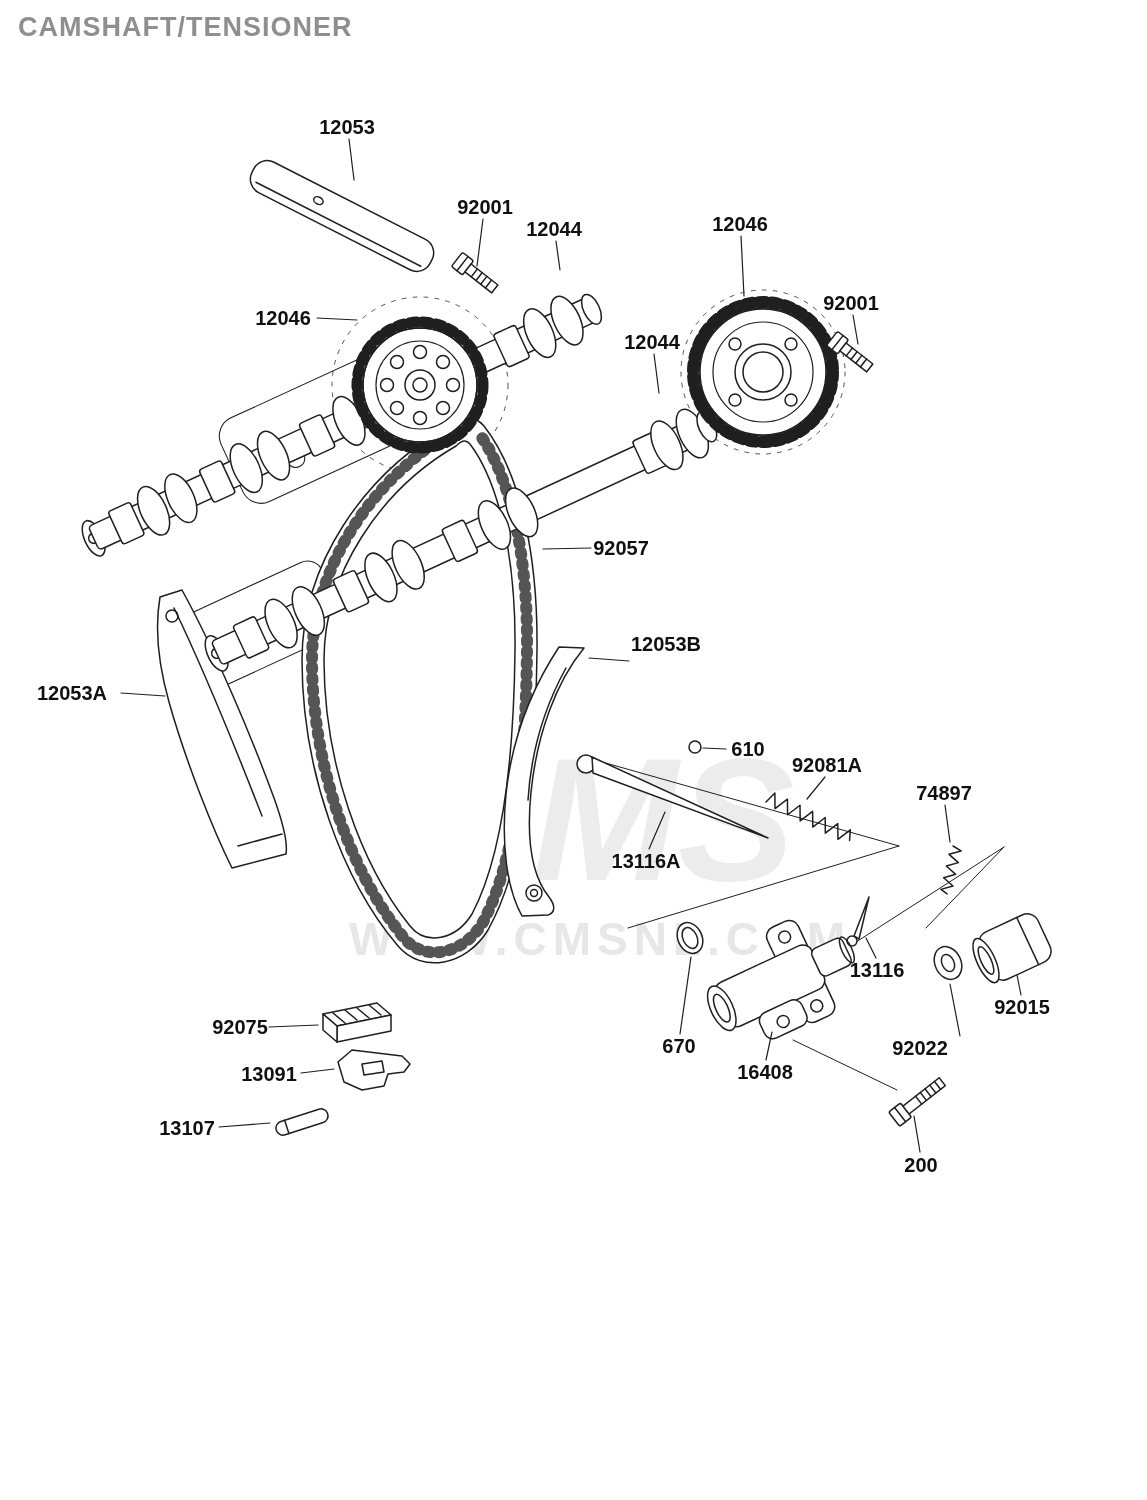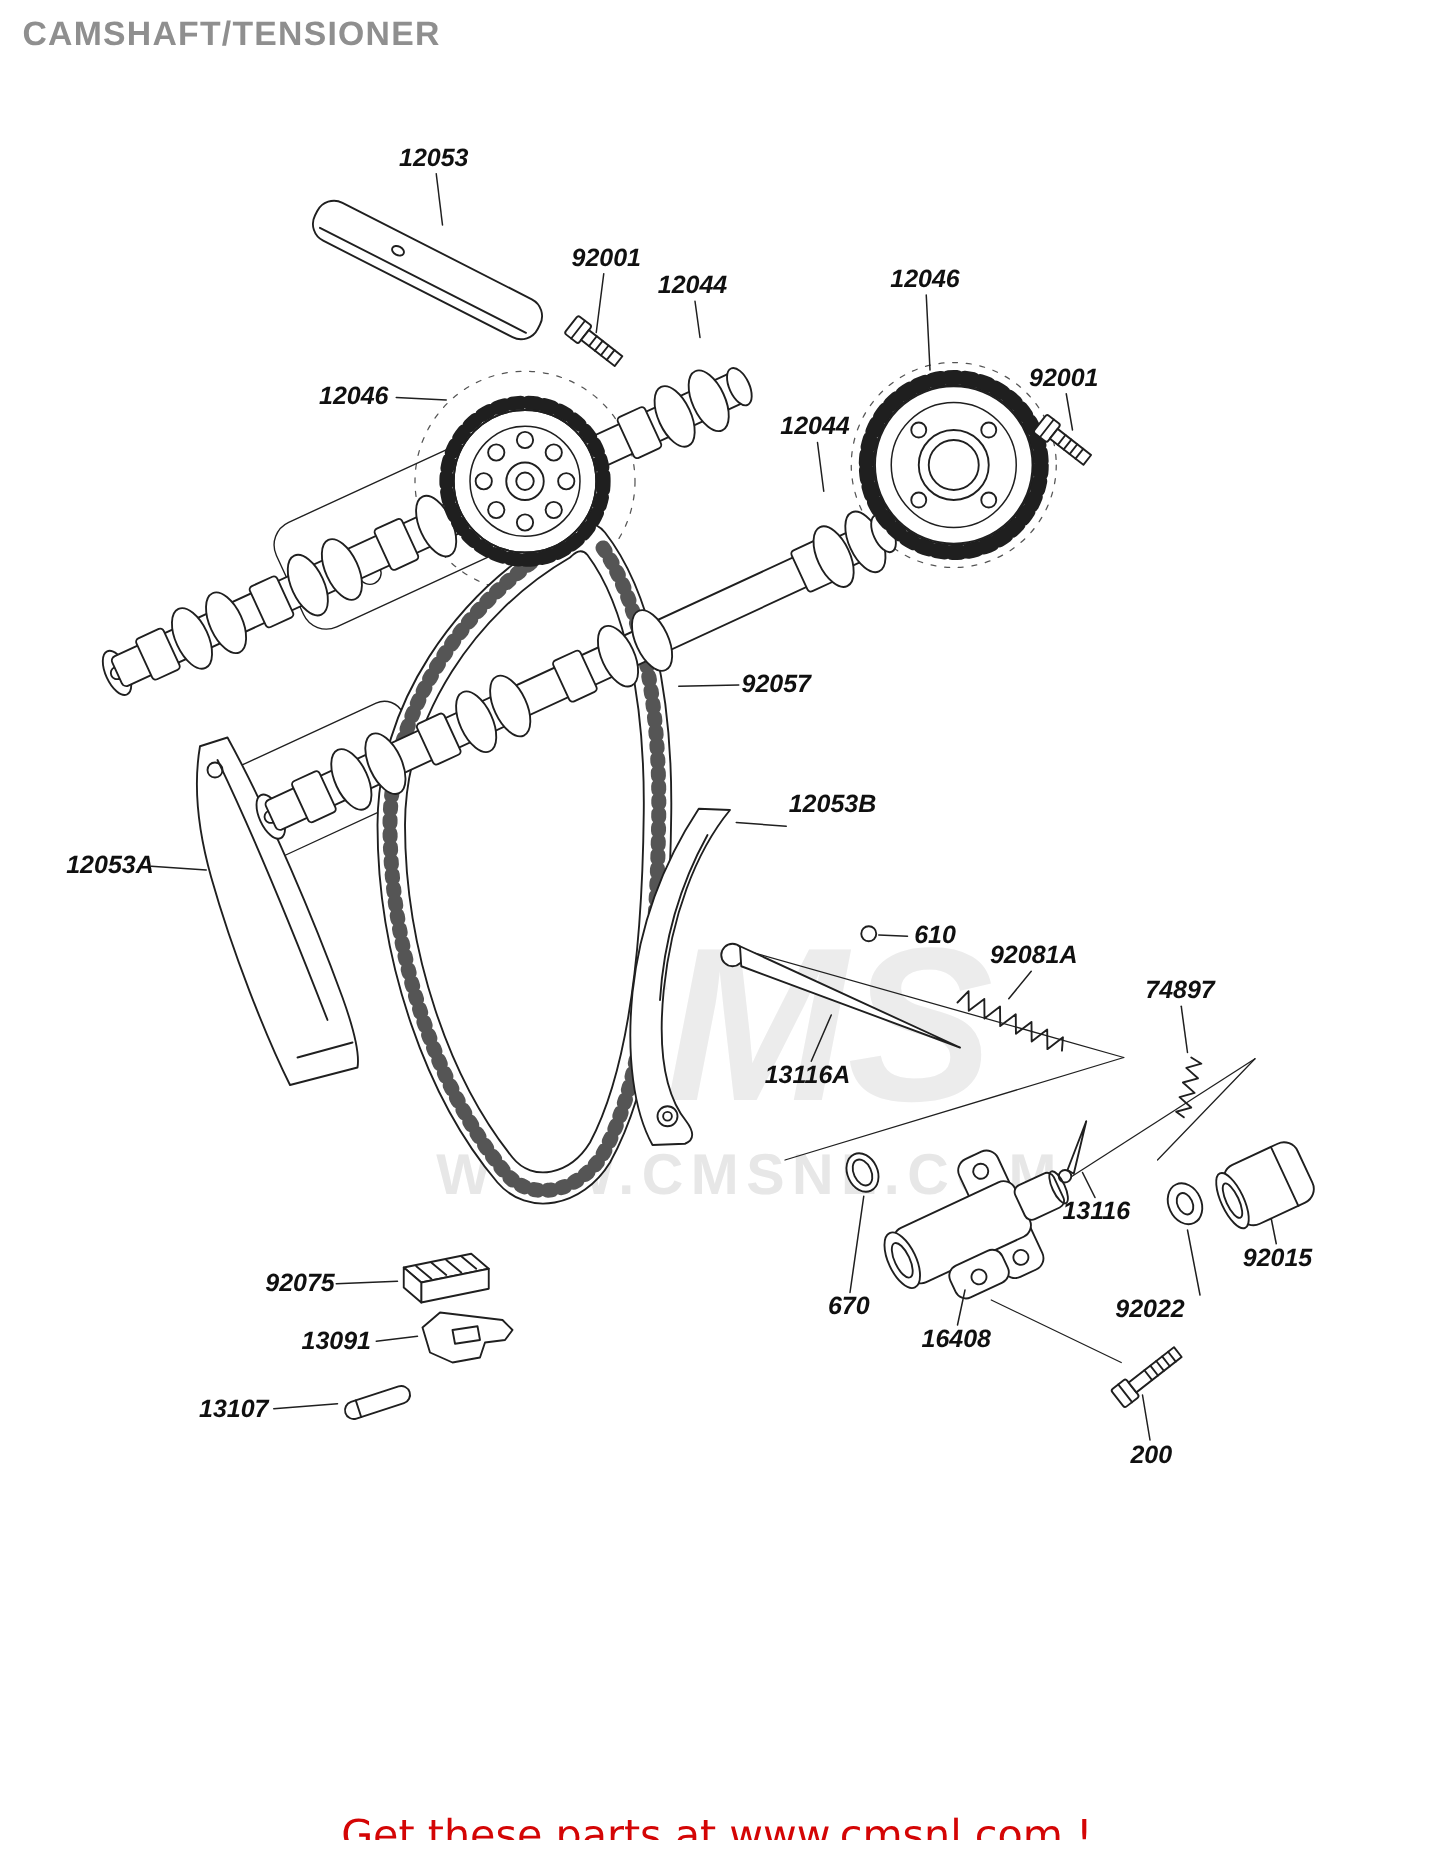--- a/index.html
+++ b/index.html
@@ -3,27 +3,27 @@
 <meta charset="utf-8">
 <style>
   html,body{margin:0;padding:0;background:#fff;}
   .page{position:relative;width:1147px;height:1472px;background:#fff;overflow:hidden;
         font-family:"Liberation Sans",sans-serif;}
   .page-title{position:absolute;left:18px;top:12px;font-size:27px;font-weight:bold;
         color:#8f8f8f;letter-spacing:1px;}
   .diagram{position:absolute;left:0;top:0;width:1147px;height:1500px;}
   .diagram svg{position:absolute;left:0;top:0;}
   .plabel{position:absolute;transform:translate(-50%,-50%);font-size:20px;font-weight:bold;
-        color:#101010;white-space:nowrap;font-style:italic;}
+        color:#101010;white-space:nowrap;}
   .footer{position:absolute;left:0;top:1448px;width:1147px;text-align:center;
         font-size:33px;color:#d40505;font-family:"DejaVu Sans",sans-serif;cursor:pointer;}
   .pl0 {left:347px;top:127px}.pl1 {left:485px;top:207px}.pl2 {left:554px;top:229px}
   .pl3 {left:740px;top:224px}.pl4 {left:851px;top:303px}.pl5 {left:283px;top:318px}
   .pl6 {left:652px;top:342px}.pl7 {left:621px;top:548px}.pl8 {left:666px;top:644px}
-  .pl9 {left:88px; top:693px}.pl10{left:748px;top:749px}.pl11{left:827px;top:765px}
+  .pl9 {left:72px; top:693px}.pl10{left:748px;top:749px}.pl11{left:827px;top:765px}
   .pl12{left:944px;top:793px}.pl13{left:646px;top:861px}.pl14{left:877px;top:970px}
   .pl15{left:1022px;top:1007px}.pl16{left:920px;top:1048px}.pl17{left:679px;top:1046px}
   .pl18{left:765px;top:1072px}.pl19{left:240px;top:1027px}.pl20{left:269px;top:1074px}
   .pl21{left:187px;top:1128px}.pl22{left:921px;top:1165px}
 </style>
 </head>
 <body>
 
 <div class="page">
   <div class="page-title">CAMSHAFT/TENSIONER</div>
@@ -305,16 +305,13 @@
     <div class="plabel pl15">92015</div>
     <div class="plabel pl16">92022</div>
     <div class="plabel pl17">670</div>
     <div class="plabel pl18">16408</div>
     <div class="plabel pl19">92075</div>
     <div class="plabel pl20">13091</div>
     <div class="plabel pl21">13107</div>
     <div class="plabel pl22">200</div>
   </div>
 
-  <div class="footer">
-    <span>Get these parts at www.cmsnl.com !</span>
-  </div>
 </div>
 
 </body></html>

